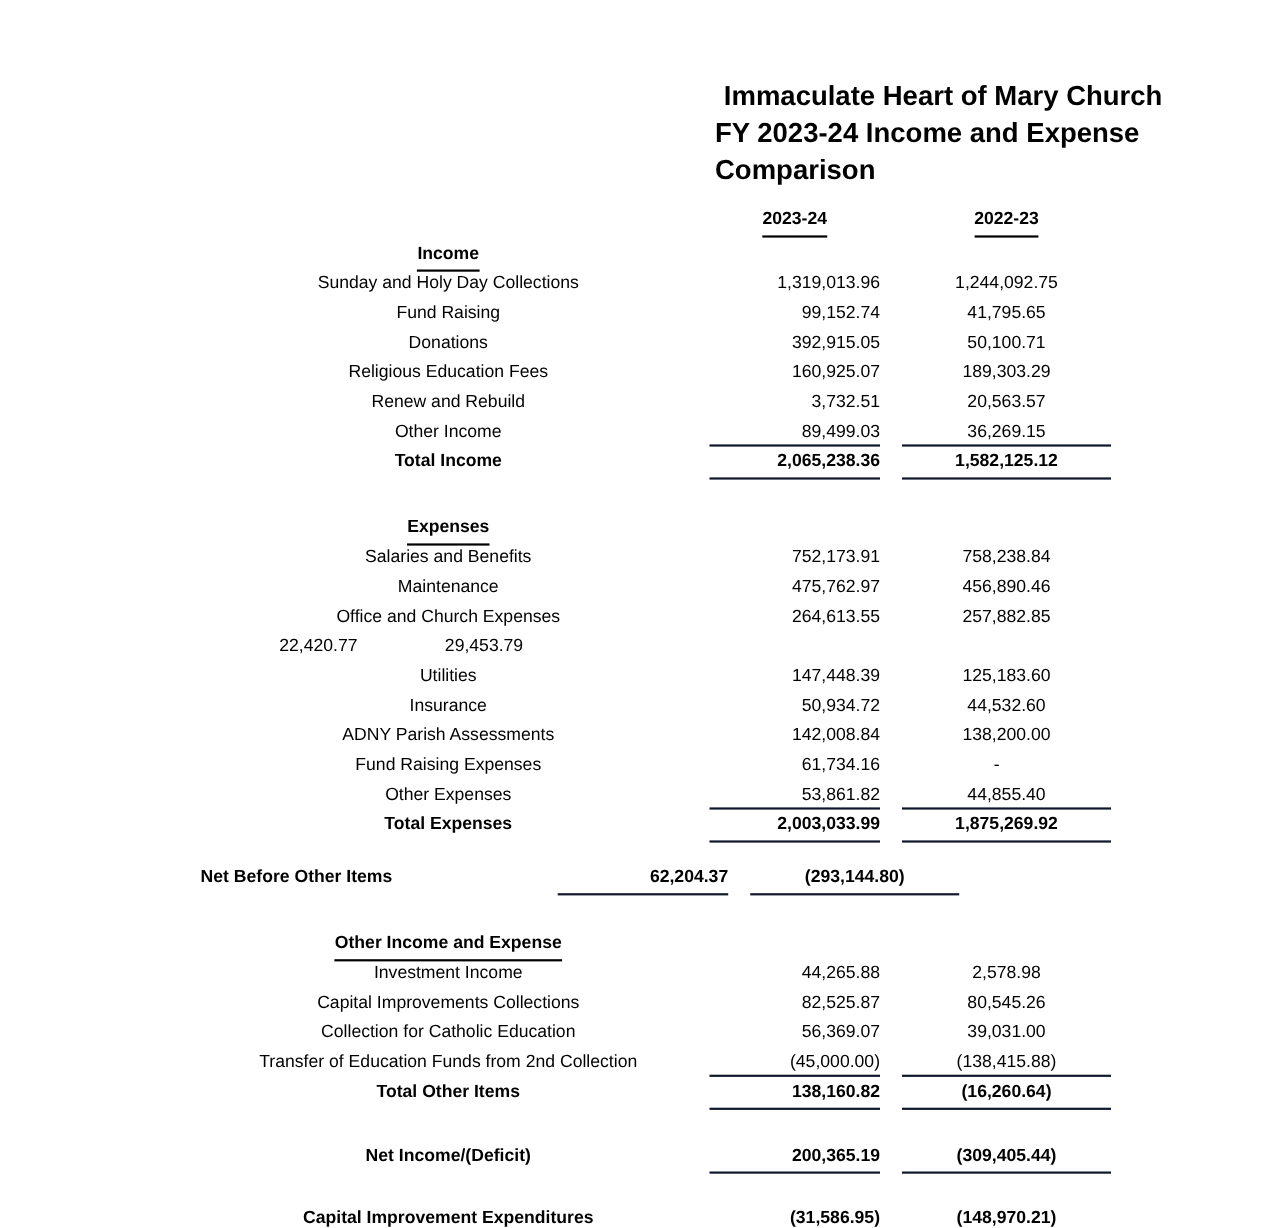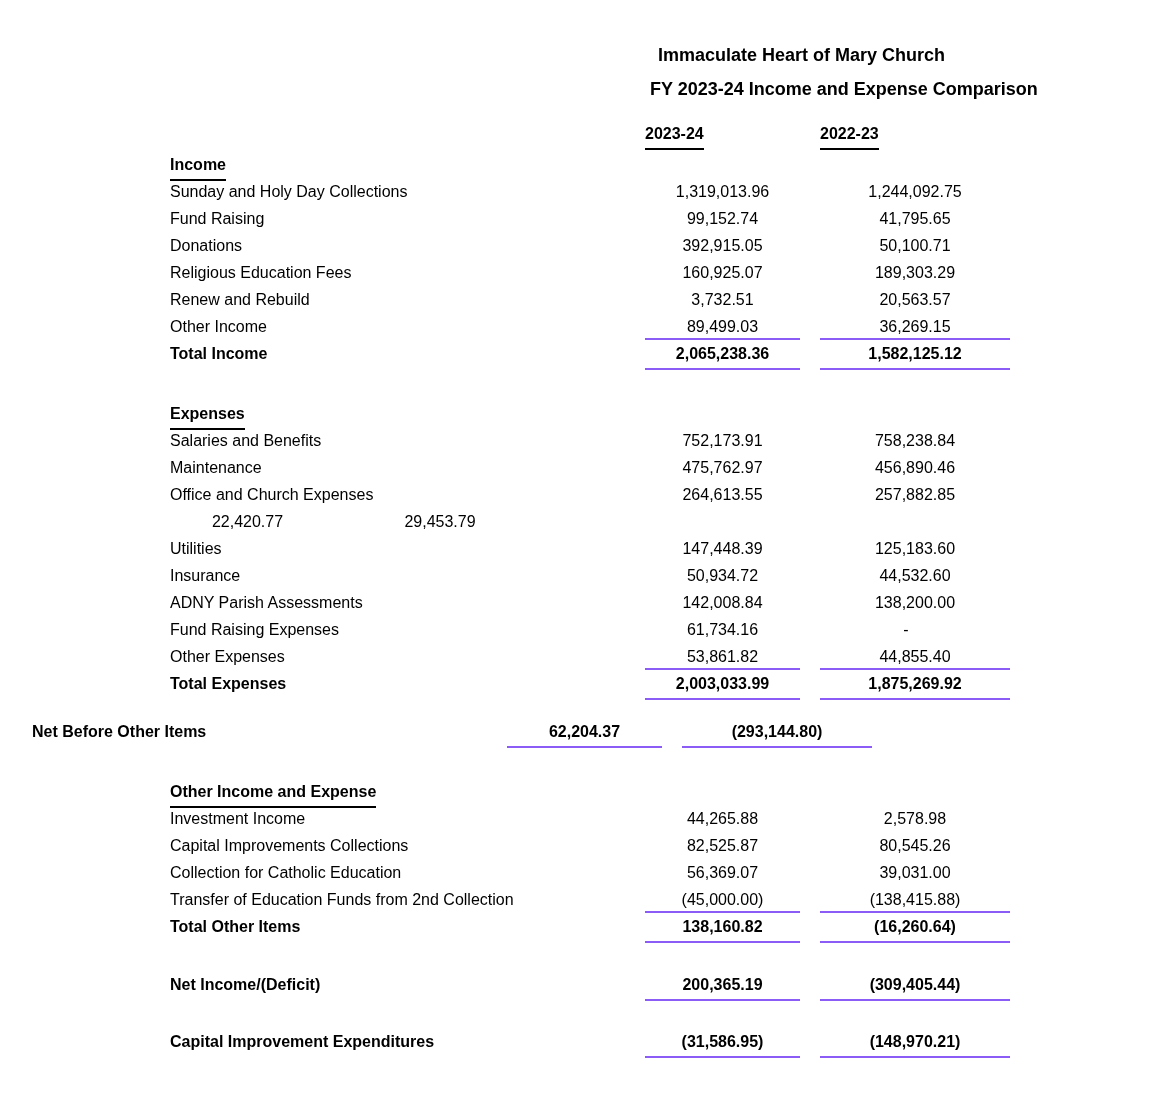--- a/index.html
+++ b/index.html
@@ -2,32 +2,32 @@
 <html><head>
 <meta charset="utf-8">
 <style>
   html,body{margin:0;padding:0;background:#fff;}
   *{box-sizing:border-box;}
   .page{
     width:1170px;height:1116px;background:#ffffff;color:#000;
     font-family:"Liberation Sans",sans-serif;font-size:16px;
     overflow:hidden;position:relative;
   }
-  .title-block{padding-top:38px;margin-left:650px;font-size:18px;font-weight:bold;line-height:34px;}
+  .title-block{padding-top:38px;margin-left:650px;font-size:25px;font-weight:bold;line-height:34px;margin-top:32px;}
   .title-line1{margin-left:8px;}
   .row{display:flex;padding-left:170px;height:27px;line-height:27px;}
   .cell{white-space:nowrap;}
-  .label{width:475px;text-align:left;}
-  .v1{width:155px;text-align:center;}
+  .label{width:475px;text-align:center;}
+  .v1{width:155px;text-align:right;}
   .v2{width:190px;margin-left:20px;text-align:center;}
   .header-row{margin-top:14px;font-weight:bold;}
-  .header-row .v1,.header-row .v2{text-align:left;}
+  .header-row .v1,.header-row .v2{text-align:center;}
   .uline{display:inline-block;border-bottom:2px solid #000;padding-bottom:1px;}
   .section-heading-row{font-weight:bold;}
-  .rb{border-bottom:2px solid #8b5cf6;}
+  .rb{border-bottom:2px solid #0f172a;}
   .trow{height:30px;line-height:28px;font-weight:bold;}
   .mt-income-heading{margin-top:4px;}
   .mt-expenses-heading{margin-top:30px;gap:20px;}
   .mt-netbefore{margin-top:18px;padding-left:32px;}
   .mt-other-heading{margin-top:30px;}
   .mt-netincome{margin-top:28px;}
   .mt-capital{margin-top:27px;}
   .dash-val{padding-right:18px;}
 </style>
 </head>

